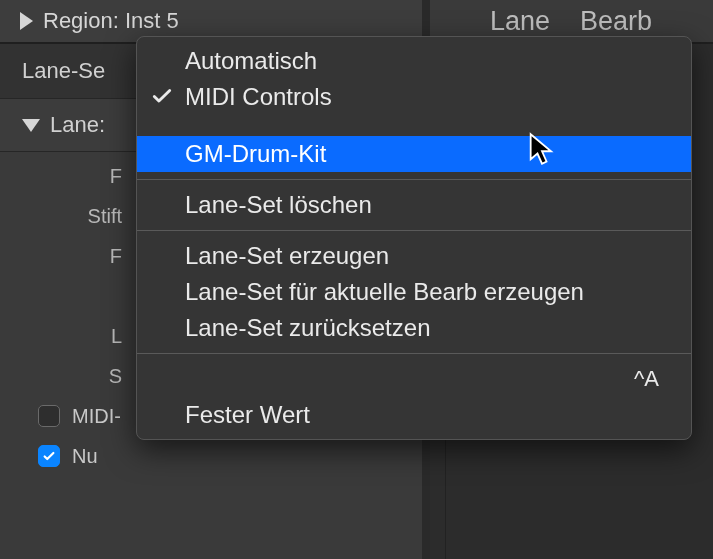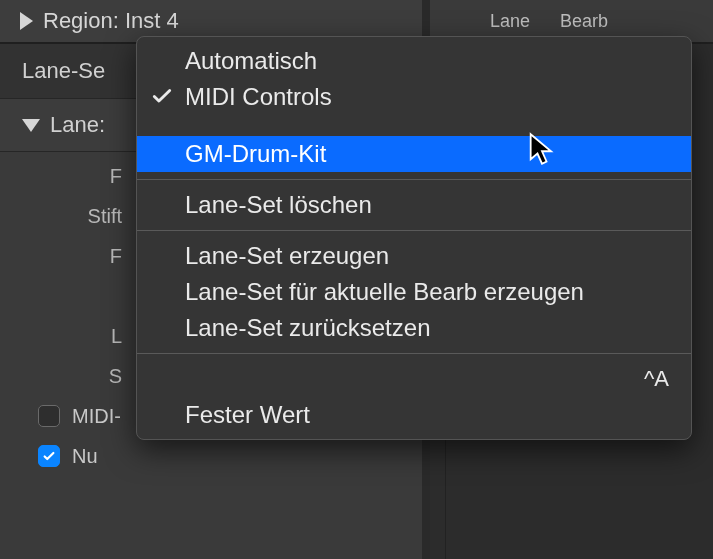--- a/index.html
+++ b/index.html
@@ -111,21 +111,21 @@
 
   .tab-bar {
     height: 44px;
     display: flex;
     gap: 30px;
     align-items: center;
     padding-left: 60px;
     color: #bdbdbd;
     background: #3a3a3a;
     border-bottom: 2px solid #1f1f1f;
-    font-size: 18px;
+    font-size: 27px;
   }
   .right-body {
     background: #2c2c2c;
     height: 100%;
   }
   .right-col-line {
     position: absolute;
     top: 44px; bottom: 0;
     left: 15px;
     width: 1px;
@@ -141,21 +141,21 @@
     background: #353535;
     border: 1px solid #545454;
     border-radius: 8px;
     padding: 6px 0;
     box-shadow: 0 10px 30px rgba(0,0,0,.6);
   }
   .menu-item {
     height: 36px;
     display: flex;
     align-items: center;
-    padding: 0 22px 0 48px;
+    padding: 0 32px 0 48px;
     color: #eaeaea;
     font-size: 24px;
     position: relative;
     cursor: default;
   }
   .menu-item .check {
     position: absolute;
     left: 14px;
     top: 50%;
     transform: translateY(-55%);
@@ -185,21 +185,21 @@
     height: 34px;
     pointer-events: none;
   }
 </style>
 </head>
 <body>
 
 <div class="left-panel">
   <div class="region-bar">
     <span class="tri"></span>
-    <span>Region: Inst 4</span>
+    <span>Region: Inst 5</span>
   </div>
   <div class="lane-set-row">
     <span>Lane-Se</span>
   </div>
   <div class="lane-row">
     <span class="tri-down"></span>
     <span>Lane:</span>
   </div>
 
   <div class="side-rows">

